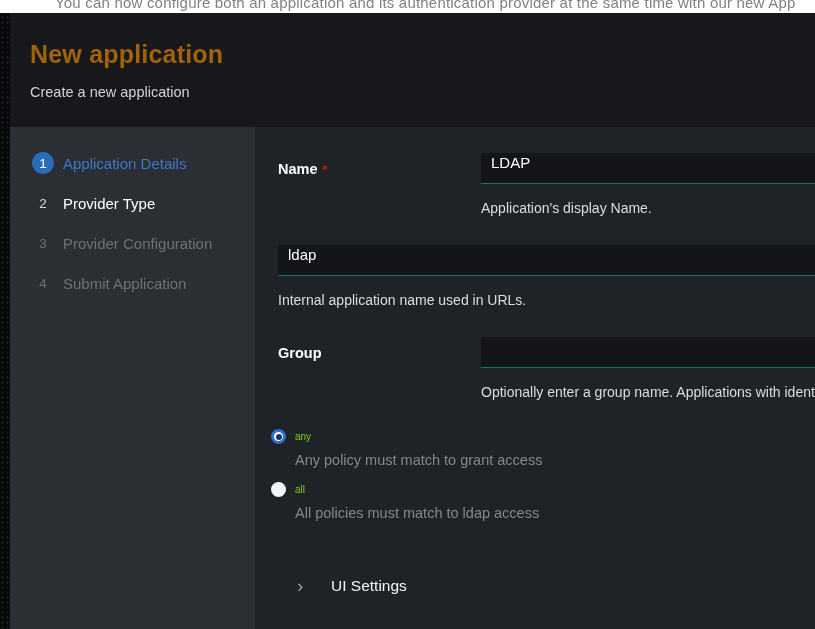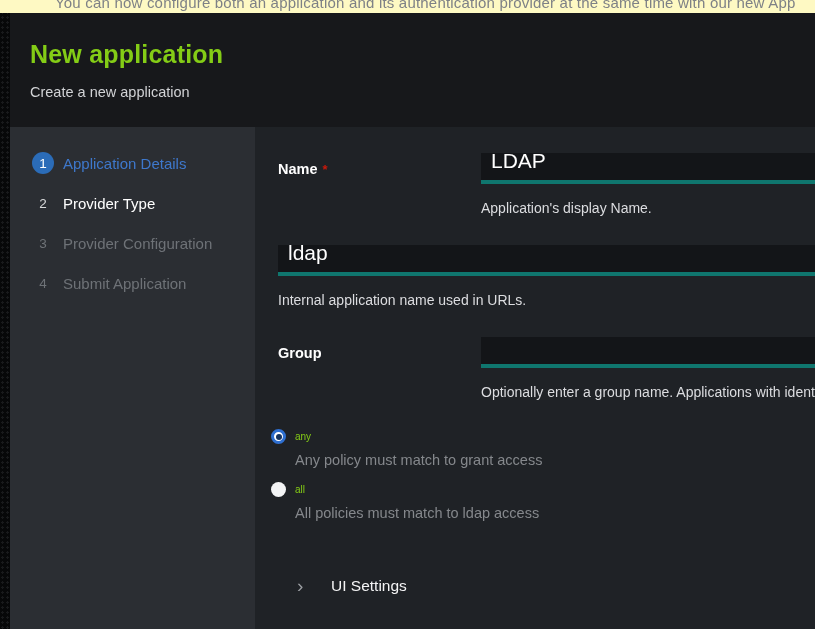--- a/index.html
+++ b/index.html
@@ -9,35 +9,35 @@
     background-color:#070809;
     background-image:radial-gradient(#191a1c 1px, transparent 1.2px);
     background-size:5px 5px;
     position:relative;
     color:#fff;
   }
 
   
   .banner {
     position:absolute; top:0; left:0; width:815px; height:13px;
-    background:#fef9c3; overflow:hidden; z-index:1;
+    background:#ffffff; overflow:hidden; z-index:1;
   }
   .banner span {
     position:absolute; top:-6px; left:55px;
     white-space:nowrap; font-size:15px; color:#7e8186; letter-spacing:.2px;
   }
 
   
   .modal {
     position:absolute; left:10px; top:13px; right:0; bottom:0;
     display:flex; flex-direction:column; z-index:2;
     background:#18191c;
   }
   .modal-header { height:114px; flex:none; background:#17181b; padding:27px 0 0 20px; }
-  .modal-title { font-size:25px; font-weight:700; color:#84cc16; letter-spacing:.2px; }
+  .modal-title { font-size:25px; font-weight:700; color:#a16207; letter-spacing:.2px; }
   .modal-subtitle { margin-top:15px; font-size:14.5px; color:#d2d3d6; }
 
   .modal-body { flex:1; display:flex; min-height:0; }
 
   
   .wizard-nav { width:245px; flex:none; background:#2b2e33; padding-top:16px; }
   .step { height:40px; display:flex; align-items:center; padding-left:22px; font-size:15px; cursor:pointer; }
   .step-num {
     width:22px; height:22px; flex:none; border-radius:50%;
     display:flex; align-items:center; justify-content:center;
@@ -49,22 +49,22 @@
   .step.disabled .step-num, .step.disabled .step-label { color:#6e7277; }
 
   
   .form-area { flex:1; background:#1f2226; padding:26px 0 0 23px; overflow:hidden; min-width:0; }
   .form-row { display:flex; margin-bottom:28px;gap:44px; }
   .form-label { width:159px; flex:none; padding-top:8px; font-size:14.5px; font-weight:bold; color:#fff; }
   .req { color:#c9190b; margin-left:5px; font-size:13px; }
   .form-control { flex:1; min-width:0; }
   .text-input {
     display:block; width:100%; height:31px;
-    background:#131518; border:none; border-bottom:4px solid #0f766e;
-    color:#fff; font-size:21px; padding:0 0 12px 10px;
+    background:#131518; border:none; border-bottom:1px solid #0f766e;
+    color:#fff; font-size:15px; padding:0 0 12px 10px;
     font-family:"Liberation Sans", sans-serif; outline:none;
   }
   .field-help { margin-top:16px; font-size:14px; color:#dcdde0; white-space:nowrap; line-height:17px; }
 
   
   .policy-row { margin-top:6px; margin-bottom:0; }
   .policy-control { margin-left:-7px; }
   .radio-line { display:flex; align-items:center; gap:9px; cursor:pointer; }
   .radio { width:15px; height:15px; flex:none; border-radius:50%; position:relative; }
   .radio.unchecked { background:#f3f4f5; }

